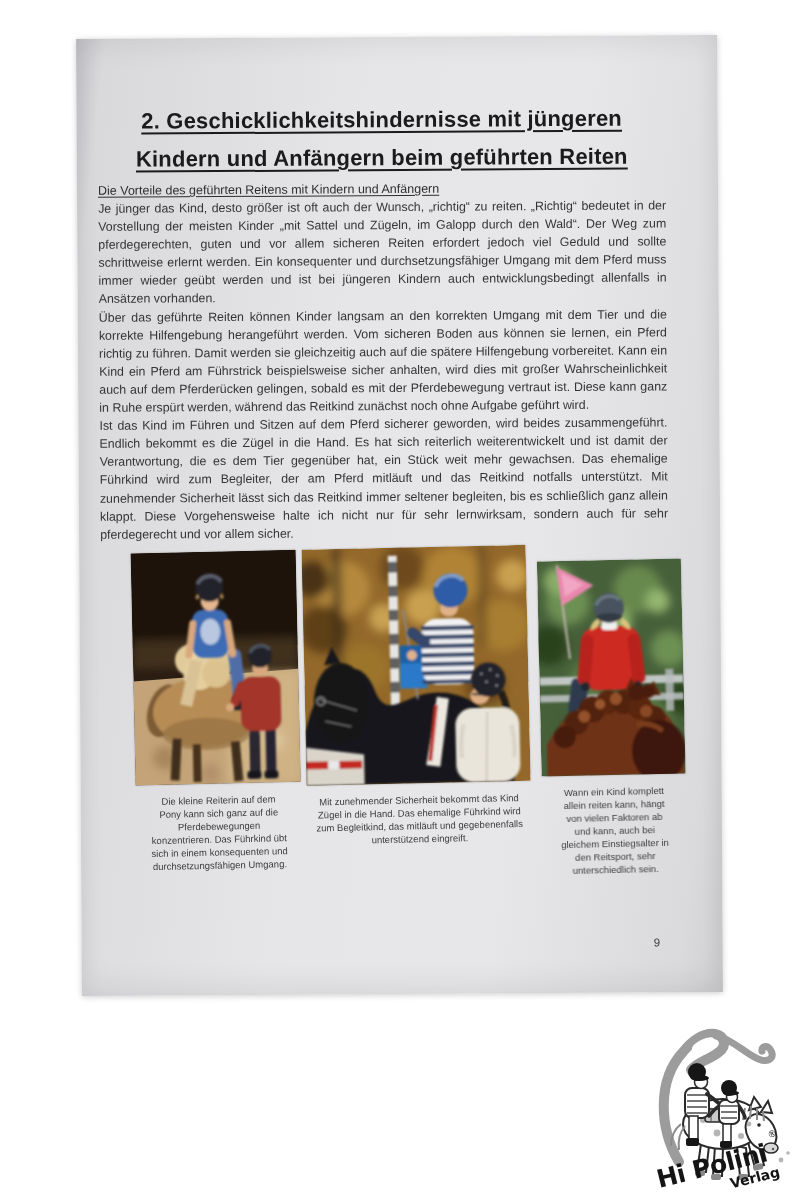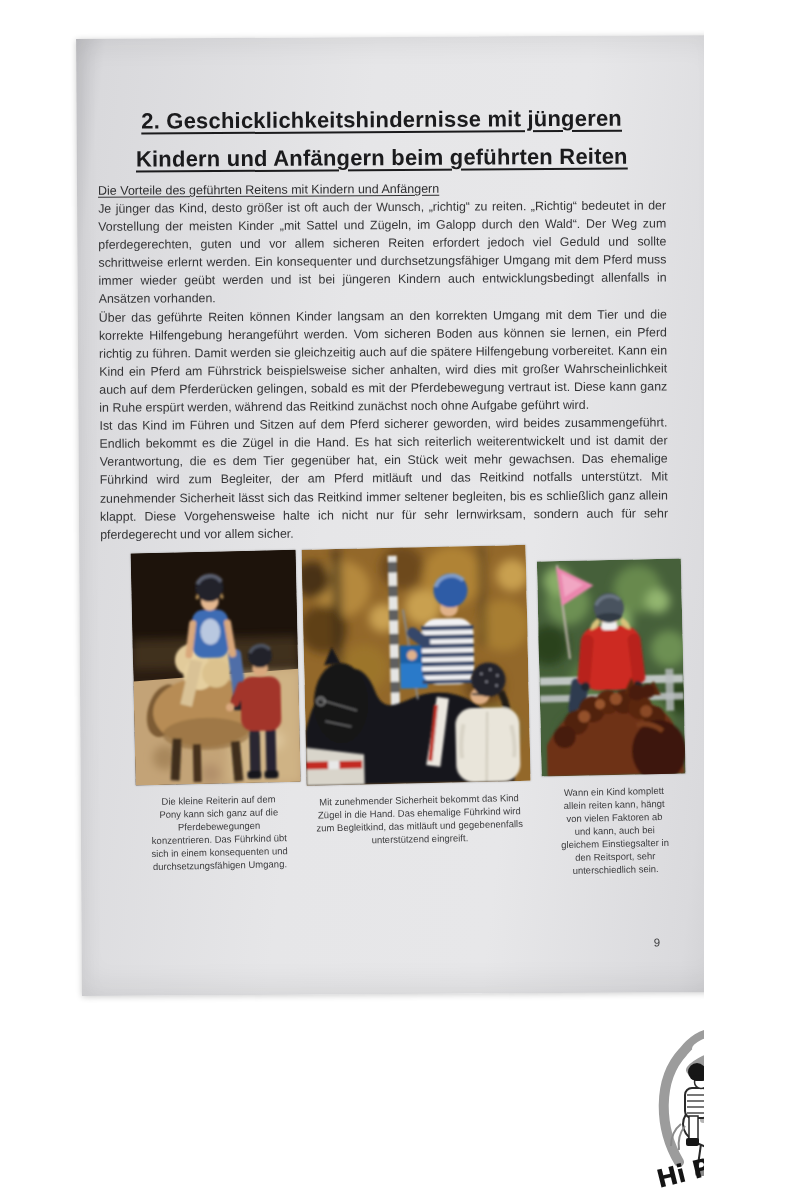--- a/index.html
+++ b/index.html
@@ -1,16 +1,16 @@
 <!DOCTYPE html>
 <html><head>
 <meta charset="utf-8">
 <style>
   html,body{margin:0;padding:0;background:#ffffff;}
-  .stage{position:relative;width:704px;height:1200px;background:#ffffff;overflow:hidden;
+  .stage{position:relative;width:800px;height:1200px;background:#ffffff;overflow:hidden;
          font-family:"Liberation Sans","DejaVu Sans",sans-serif;}
   
   .page{position:absolute;left:79px;top:37px;width:641px;height:957px;
         background:linear-gradient(97deg,#c5c5c9 0%,#d9d9dc 4%,#e6e6e8 40%,#e7e7e9 68%,#dadadd 94%,#cfcfd2 100%);
         box-shadow:0 1px 6px rgba(0,0,0,.20), inset 0 10px 24px rgba(0,0,0,.05), inset 0 -12px 26px rgba(0,0,0,.06);
         transform:rotate(-0.35deg);}
   .content{margin:0 52px 0 21px;}
   .title{margin-top:64px;text-align:center;font-size:22px;line-height:38px;font-weight:bold;
          color:#1b1b1d;letter-spacing:.2px;}
   .title span{text-decoration:underline;text-decoration-thickness:2px;text-underline-offset:4px;}

